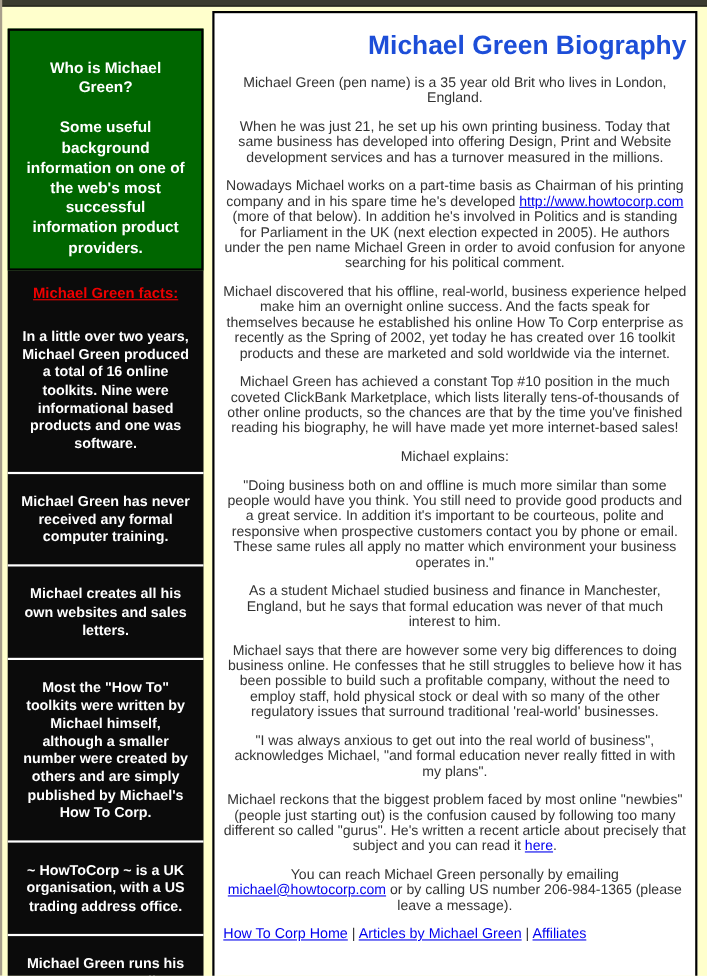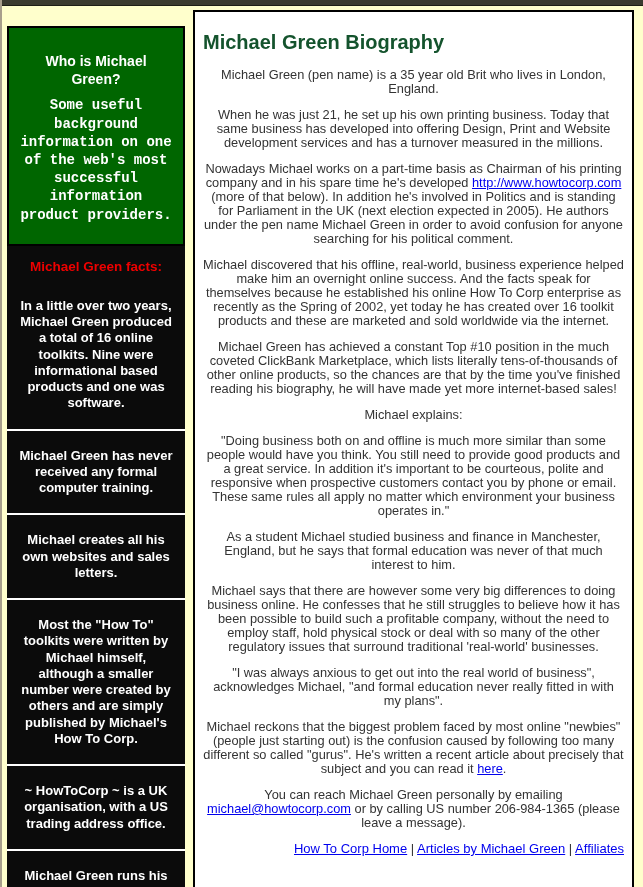--- a/index.html
+++ b/index.html
@@ -37,36 +37,37 @@
     height: 220px;
     background: #006600;
     border: 2px solid #000000;
     color: #FFFFFF;
     font-weight: bold;
     font-size: 14px;
     line-height: 1.3;
     text-align: center;
     padding: 24px 11px 10px 11px;
   }
-  .intro-line + .intro-line { margin-top: 8px; font-family: Liberation Mono, monospace; }
+  .intro-line + .intro-line { margin-top: 18px; }
   .facts-box {
     box-sizing: border-box;
     height: 653px;
     background: #0B0B0B;
     color: #FFFFFF;
     font-weight: bold;
     font-size: 13px;
     line-height: 1.25;
     text-align: center;
     padding-top: 13px;
   }
   .facts-heading {
     color: #EE0000;
     font-size: 13.5px;
     margin-bottom: 22px;
+    text-decoration: underline;
   }
   .fact { padding: 0 10px; }
   .fact-divider {
     border: none;
     border-top: 2px solid #FFFFFF;
     margin: 17px 0;
   }
   
   .content {
     position: absolute;
@@ -76,35 +77,35 @@
     height: 900px;
     box-sizing: border-box;
     background: #FFFFFF;
     border: 2px solid #000000;
     padding: 4px 8px;
     color: #333333;
     font-size: 12.8px;
     line-height: 14px;
   }
   .page-title {
-    font-size: 20px;
+    font-size: 24px;
     line-height: 28px;
     font-weight: bold;
-    color: #14532d;
-    text-align: left;
+    color: #1d4ed8;
+    text-align: right;
     margin: 12px 0 12px 0;
   }
   .content p { margin: 12px 0; text-align: center; }
   .content a {
     color: #0000EE;
     text-decoration: underline;
     cursor: pointer;
   }
   .footer-nav {
-    text-align: right;
+    text-align: left;
     font-size: 13px;
   }
   .footer-nav .sep { color: #333333; }
 </style>
 </head>
 <body>
 
 <div class="top-bar"></div>
 <div class="left-edge"></div>
 

